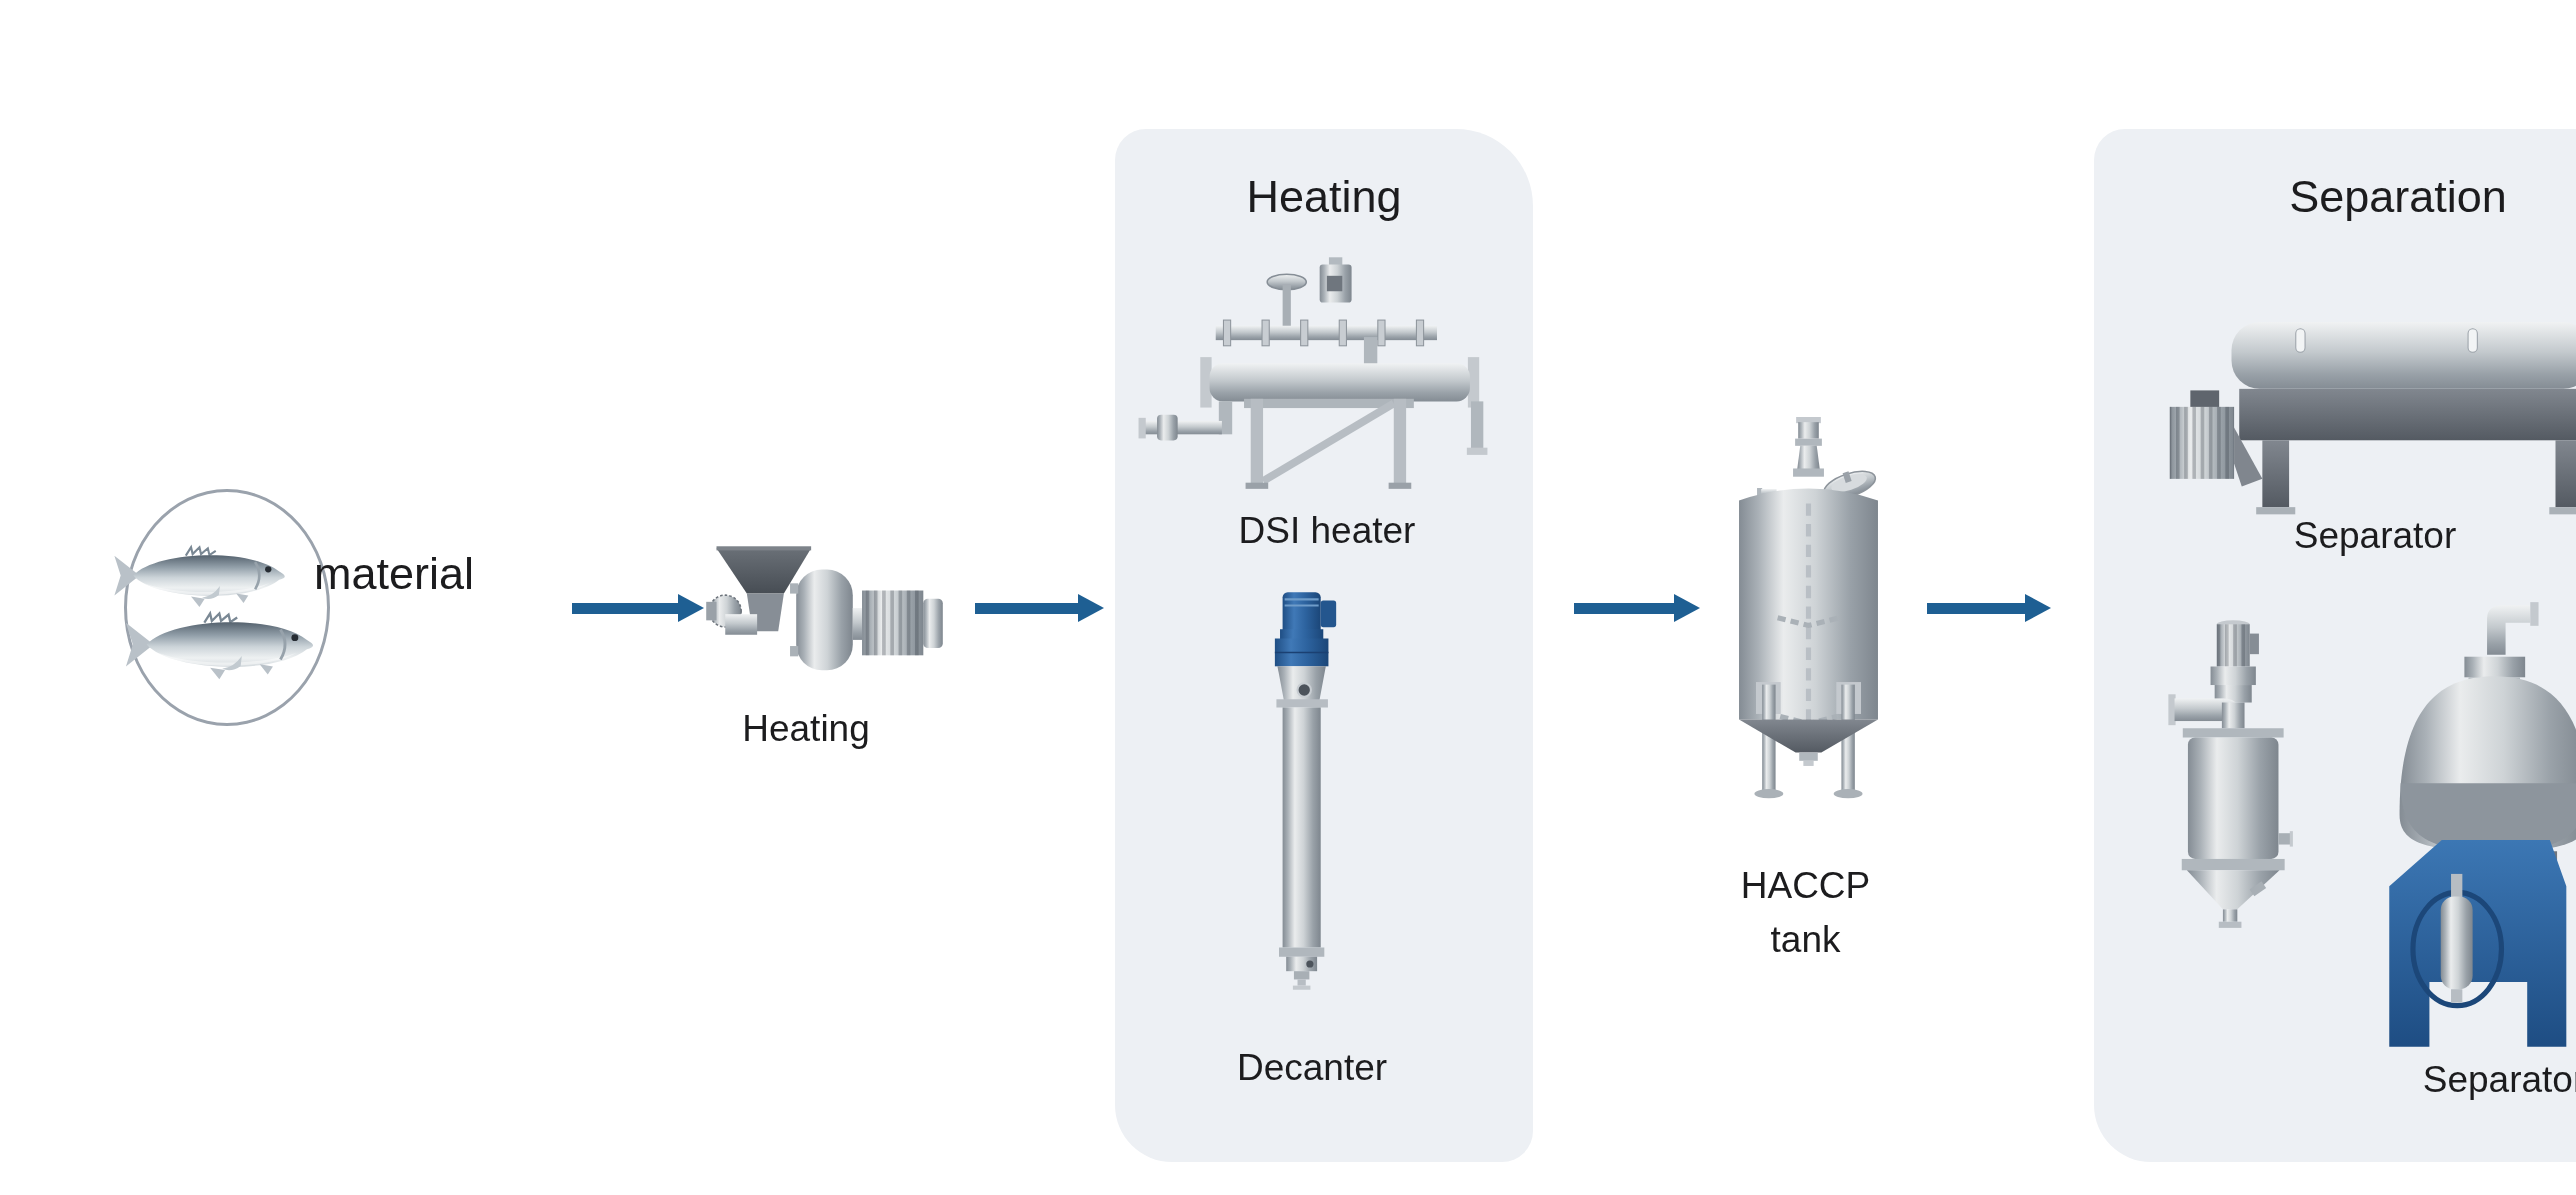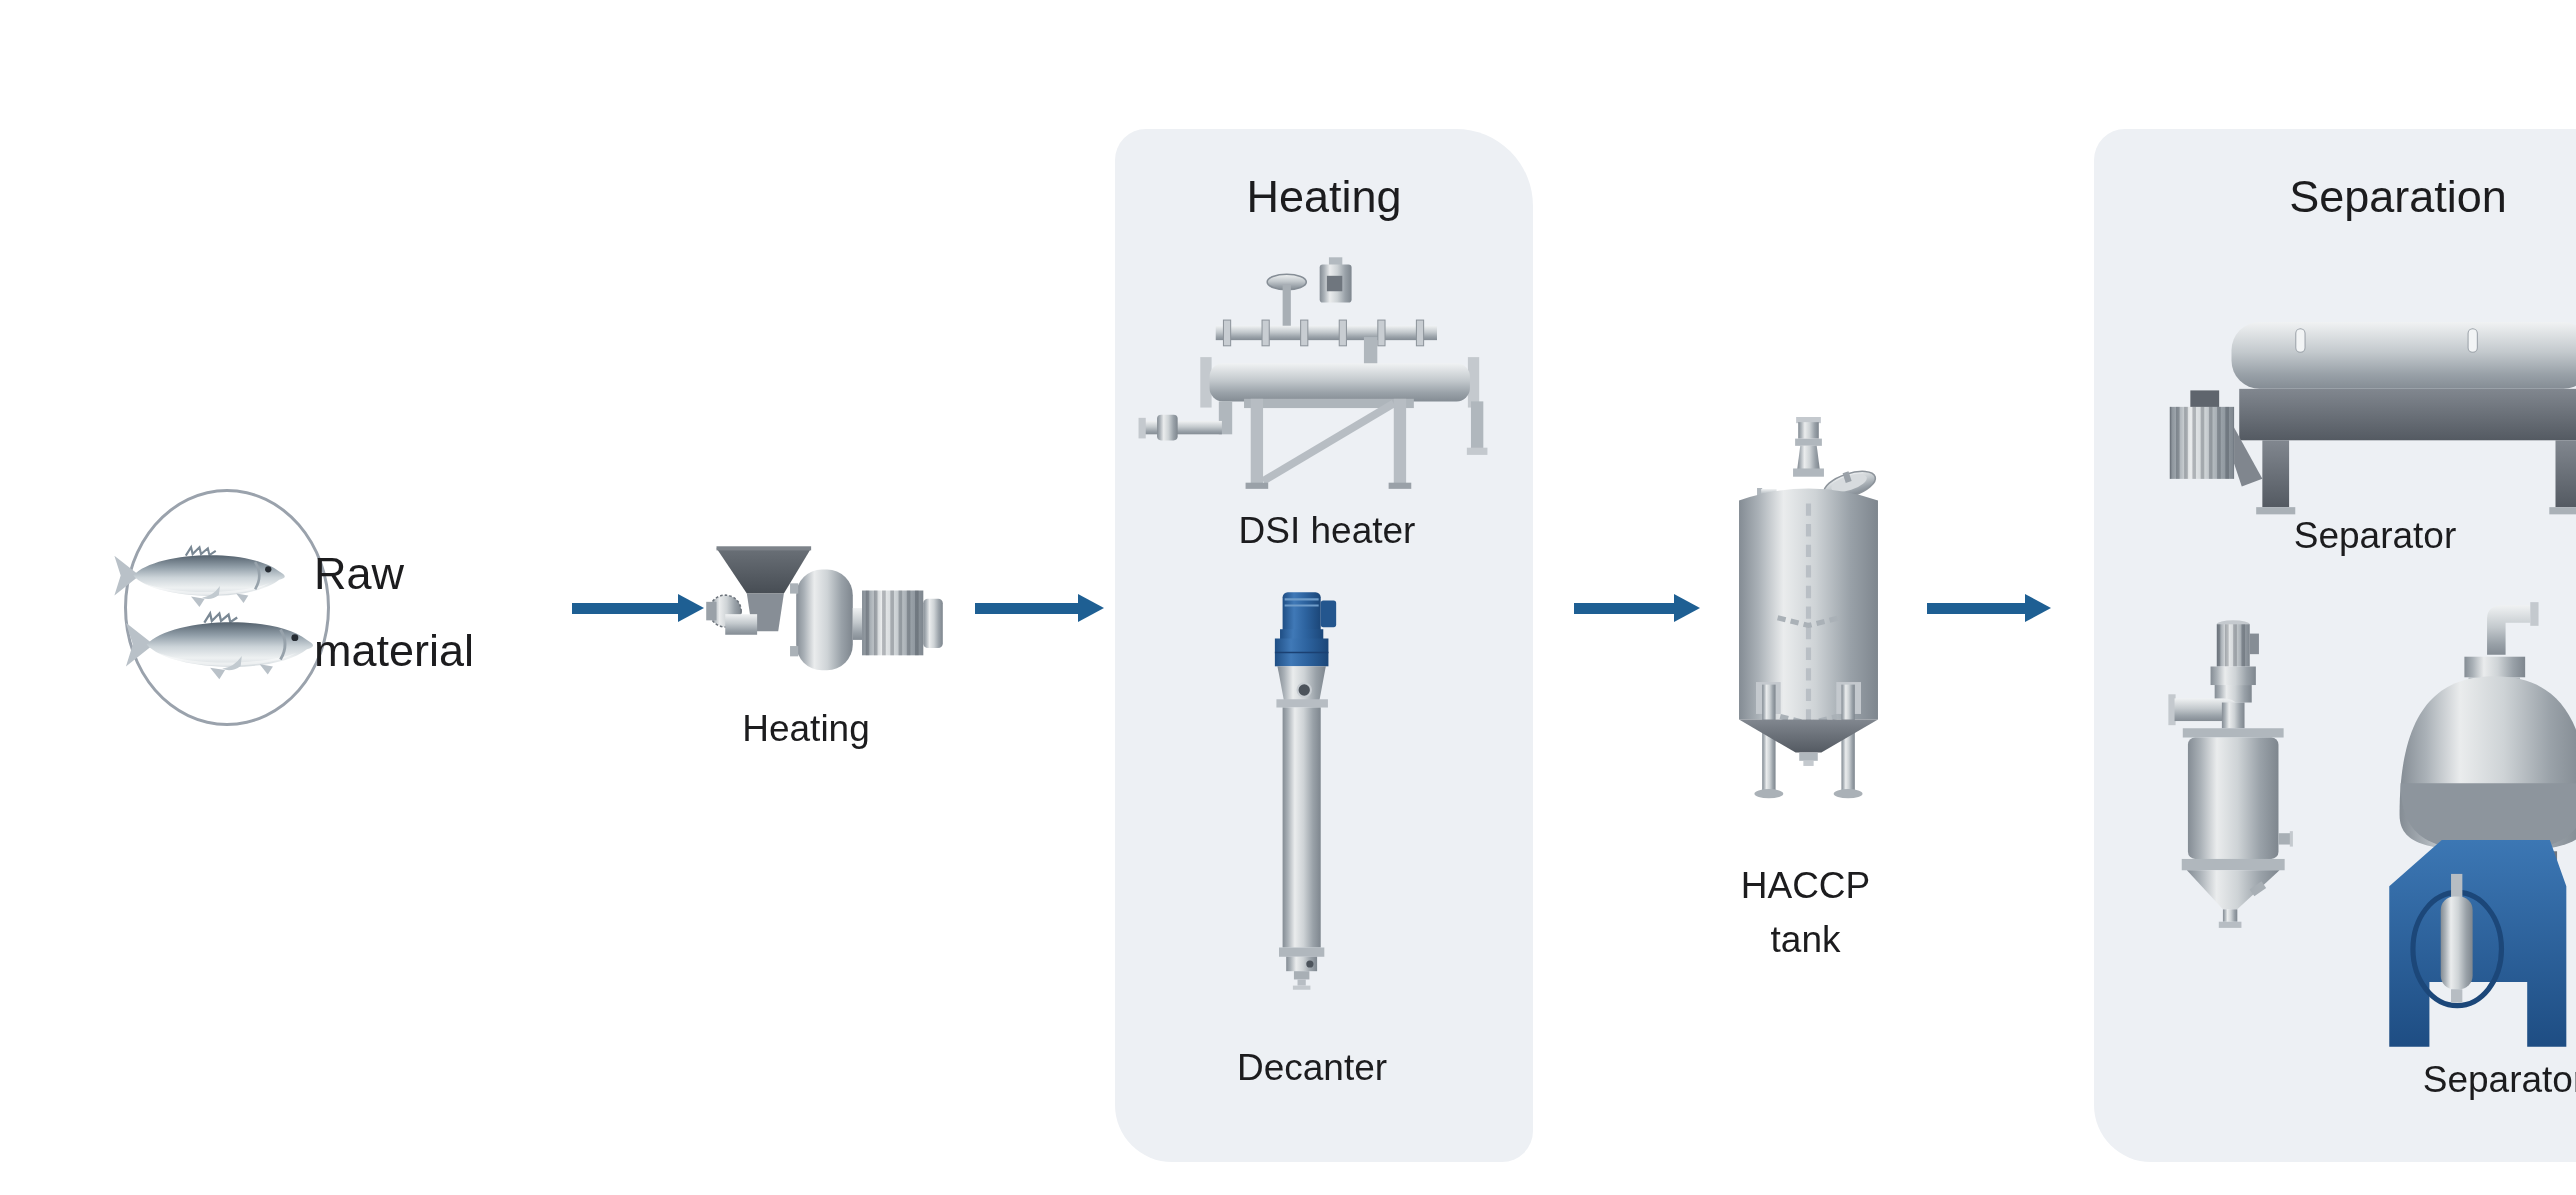--- a/index.html
+++ b/index.html
@@ -94,21 +94,20 @@
       </g>
     </defs>
   </svg>
 
   <div class="ellipse" style="left:124px;top:489px;width:206px;height:237px;"></div>
   <svg class="abs" style="left:103px;top:541px;" width="242" height="139" viewBox="0 0 470 270">
     <use href="#fishShape" transform="translate(18,6) scale(1.02)"></use>
     <use href="#fishShape" transform="translate(40,134) scale(1.12)"></use>
   </svg>
   <div class="lbl lbl-big abs" style="left:314px;top:535px;text-align:left;">
-    <span style="display:block;">Raw</span>
     <span style="display:block;">material</span>
   </div>
 
   <div class="arrow" style="left:572px;top:594px;width:131px;">
     <span class="shaft" style="width:106px;"></span>
     <span class="head" style="left:106px;"></span>
   </div>
   <div class="arrow" style="left:975px;top:594px;width:128px;">
     <span class="shaft" style="width:103px;"></span>
     <span class="head" style="left:103px;"></span>

